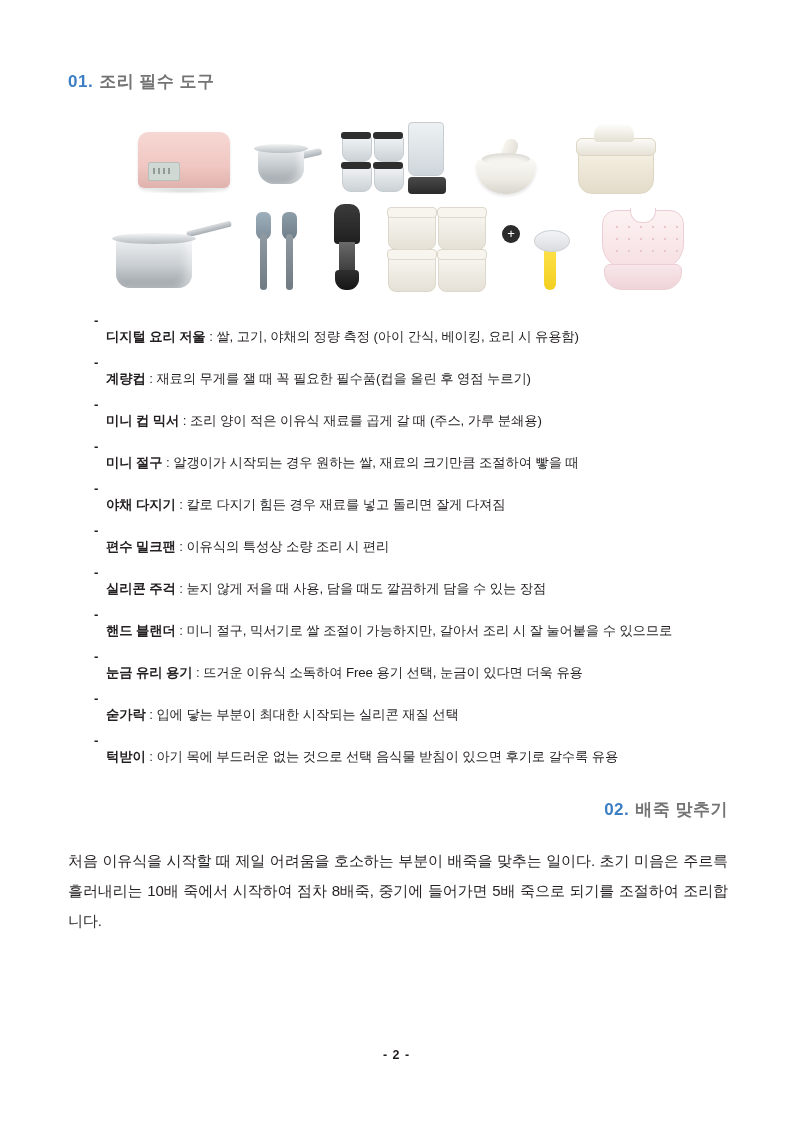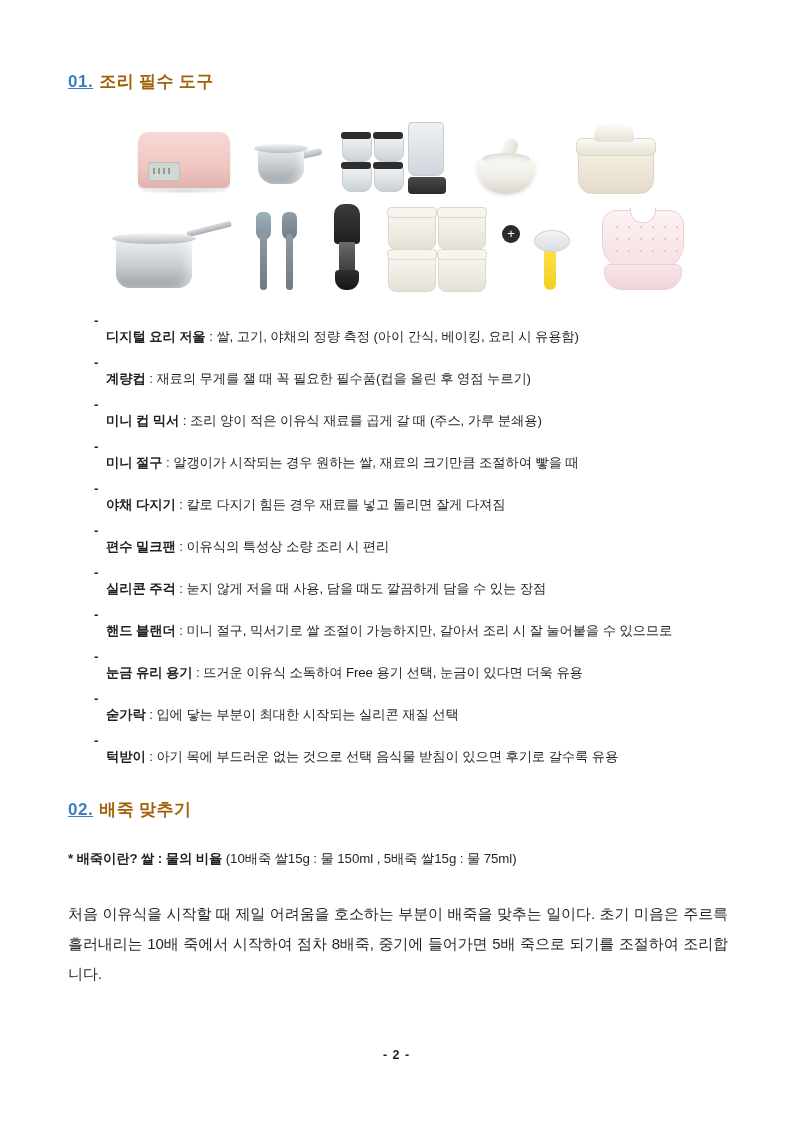--- a/index.html
+++ b/index.html
@@ -33,28 +33,27 @@
   .section-head {
     font-size: 17px;
     font-weight: bold;
     letter-spacing: 0.5px;
     margin: 0 0 26px 0;
     line-height: 1.2;
   }
   .section-head .num {
     color: #3b7ec4;
     margin-right: 6px;
-    text-decoration: underline;
   }
   .section-head .title {
-    color: #a16207;
-    font-family: Liberation Serif, serif;
+    color: #737373;
   }
   .section-head.second {
     margin-top: 16px;
+    text-align: right;
   }
 
   
   p.body {
     font-size: 13.3px;
     line-height: 2.0;
     margin: 0;
     text-align: justify;
     color: #231f20;
     letter-spacing: -0.1px;
@@ -542,23 +541,20 @@
           <span class="dash">-</span>
           <span class="txt"><span class="term">턱받이</span> <span>: 아기 목에 부드러운 없는 것으로 선택 음식물 받침이 있으면 후기로 갈수록 유용</span></span>
         </li>
     </ul>
 
     <div class="sec2">
       <h2 class="section-head second">
         <span class="num">02.</span><span class="title">배죽 맞추기</span>
       </h2>
 
-      <p class="ratio">
-        <b>* 배죽이란? 쌀 : 물의 비율</b><span> (10배죽 쌀15g : 물 150ml , 5배죽 쌀15g : 물 75ml)</span>
-      </p>
 
       <p class="closing">처음 이유식을 시작할 때 제일 어려움을 호소하는 부분이 배죽을 맞추는 일이다. 초기 미음은 주르륵 흘러내리는 10배 죽에서 시작하여 점차 8배죽, 중기에 들어가면 5배 죽으로 되기를 조절하여 조리합니다.</p>
     </div>
 
   </div>
 
   <div class="footer">
     <span>- 2 -</span>
   </div>
 </div>

